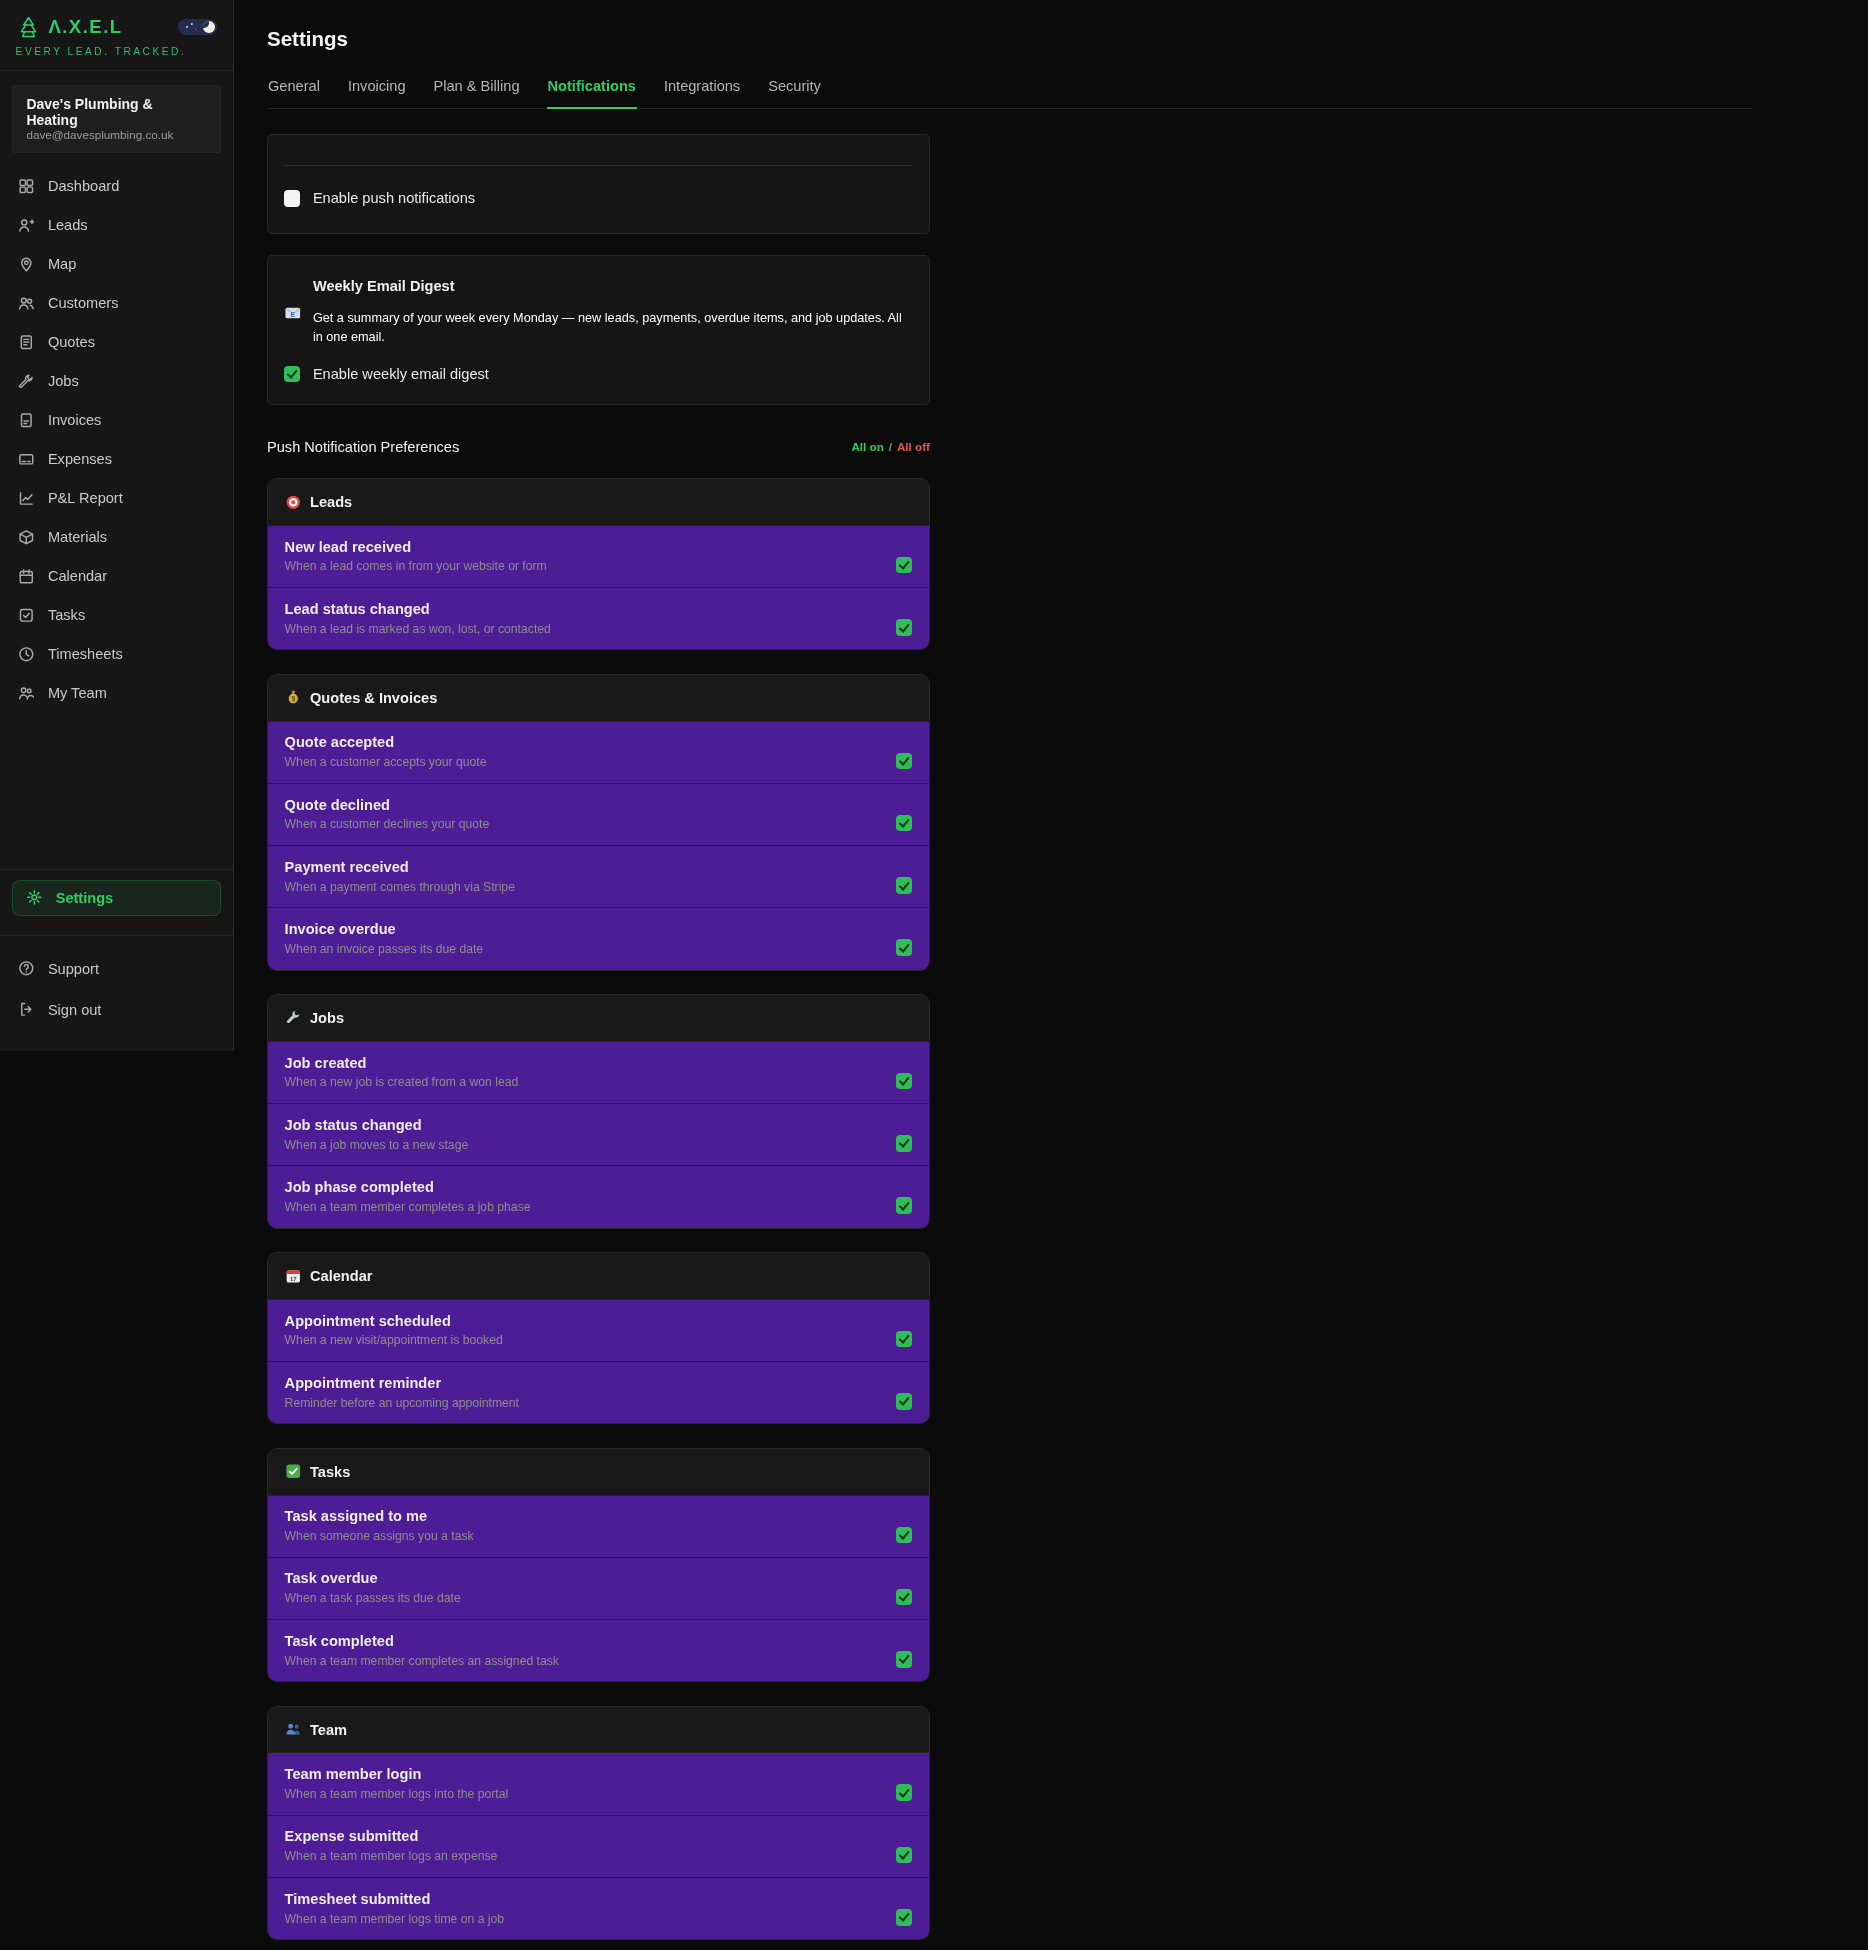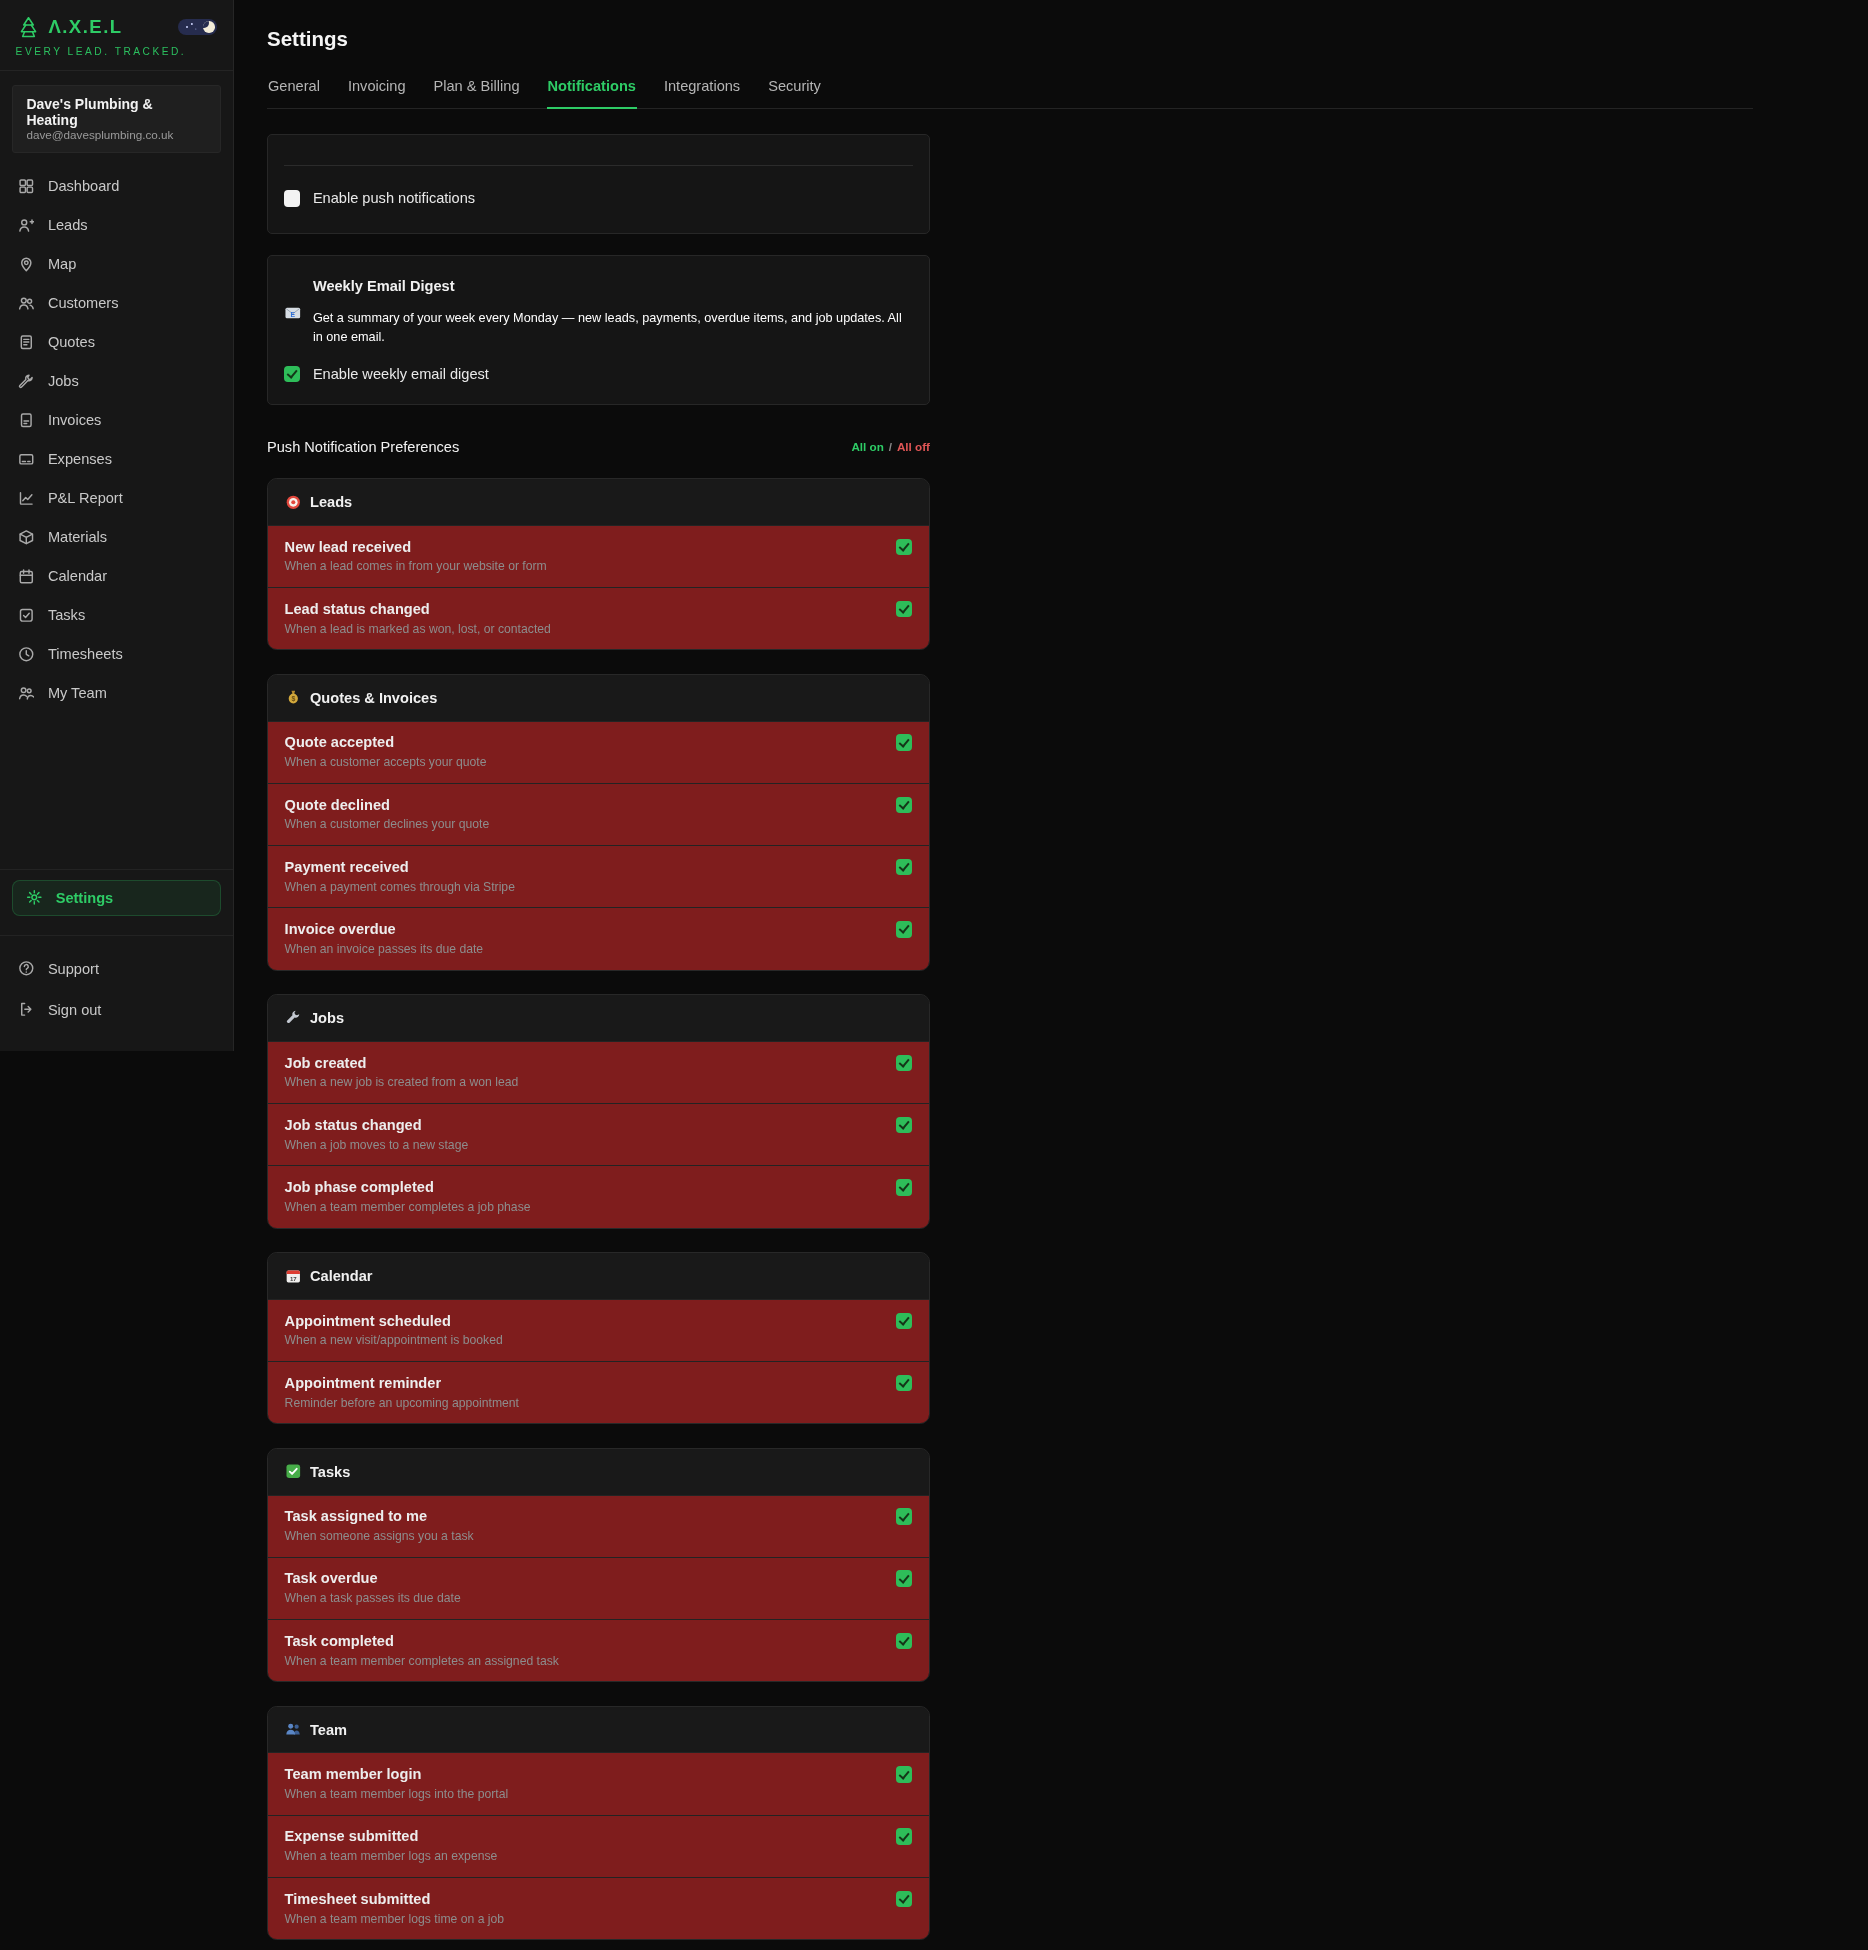--- a/index.html
+++ b/index.html
@@ -64,21 +64,21 @@
   .prefs-bar{display:flex;align-items:center;justify-content:space-between;margin-top:34px}
   .prefs-title{font-size:14.6px;font-weight:normal;color:#f2f2f2}
   .prefs-links{font-size:11.7px;font-weight:bold}
   .all-on{color:#2ecc66;cursor:pointer}
   .slash{color:#888;margin:0 4.9px}
   .all-off{color:#e05656;cursor:pointer}
 
   .pref-card{background:#161616;border:1px solid #282828;border-radius:9.8px;margin-top:23.4px;overflow:hidden}
   .pref-head{display:flex;align-items:center;gap:8.8px;padding:14.6px 16.6px;font-size:14.6px;font-weight:bold;color:#f0f0f0;background:#191919}
   .pref-head .emoji{width:16.6px;height:16.6px}
-  .pref-row{display:flex;align-items:flex-start;padding:12.7px 16.6px 13.7px;border-top:1px solid #232323;background:#7f1d1d}
+  .pref-row{display:flex;align-items:flex-end;padding:12.7px 16.6px 13.7px;border-top:1px solid #232323;background:#4c1d95}
   .row-title{font-size:14.6px;font-weight:bold;color:#ededed}
   .row-desc{font-size:12.2px;color:#8d8d8d;margin-top:4.9px}
   .pref-row .cb{margin-left:auto}
 </style>
 </head>
 <body>
 
 <div class="app">
 
   <aside class="sidebar">

